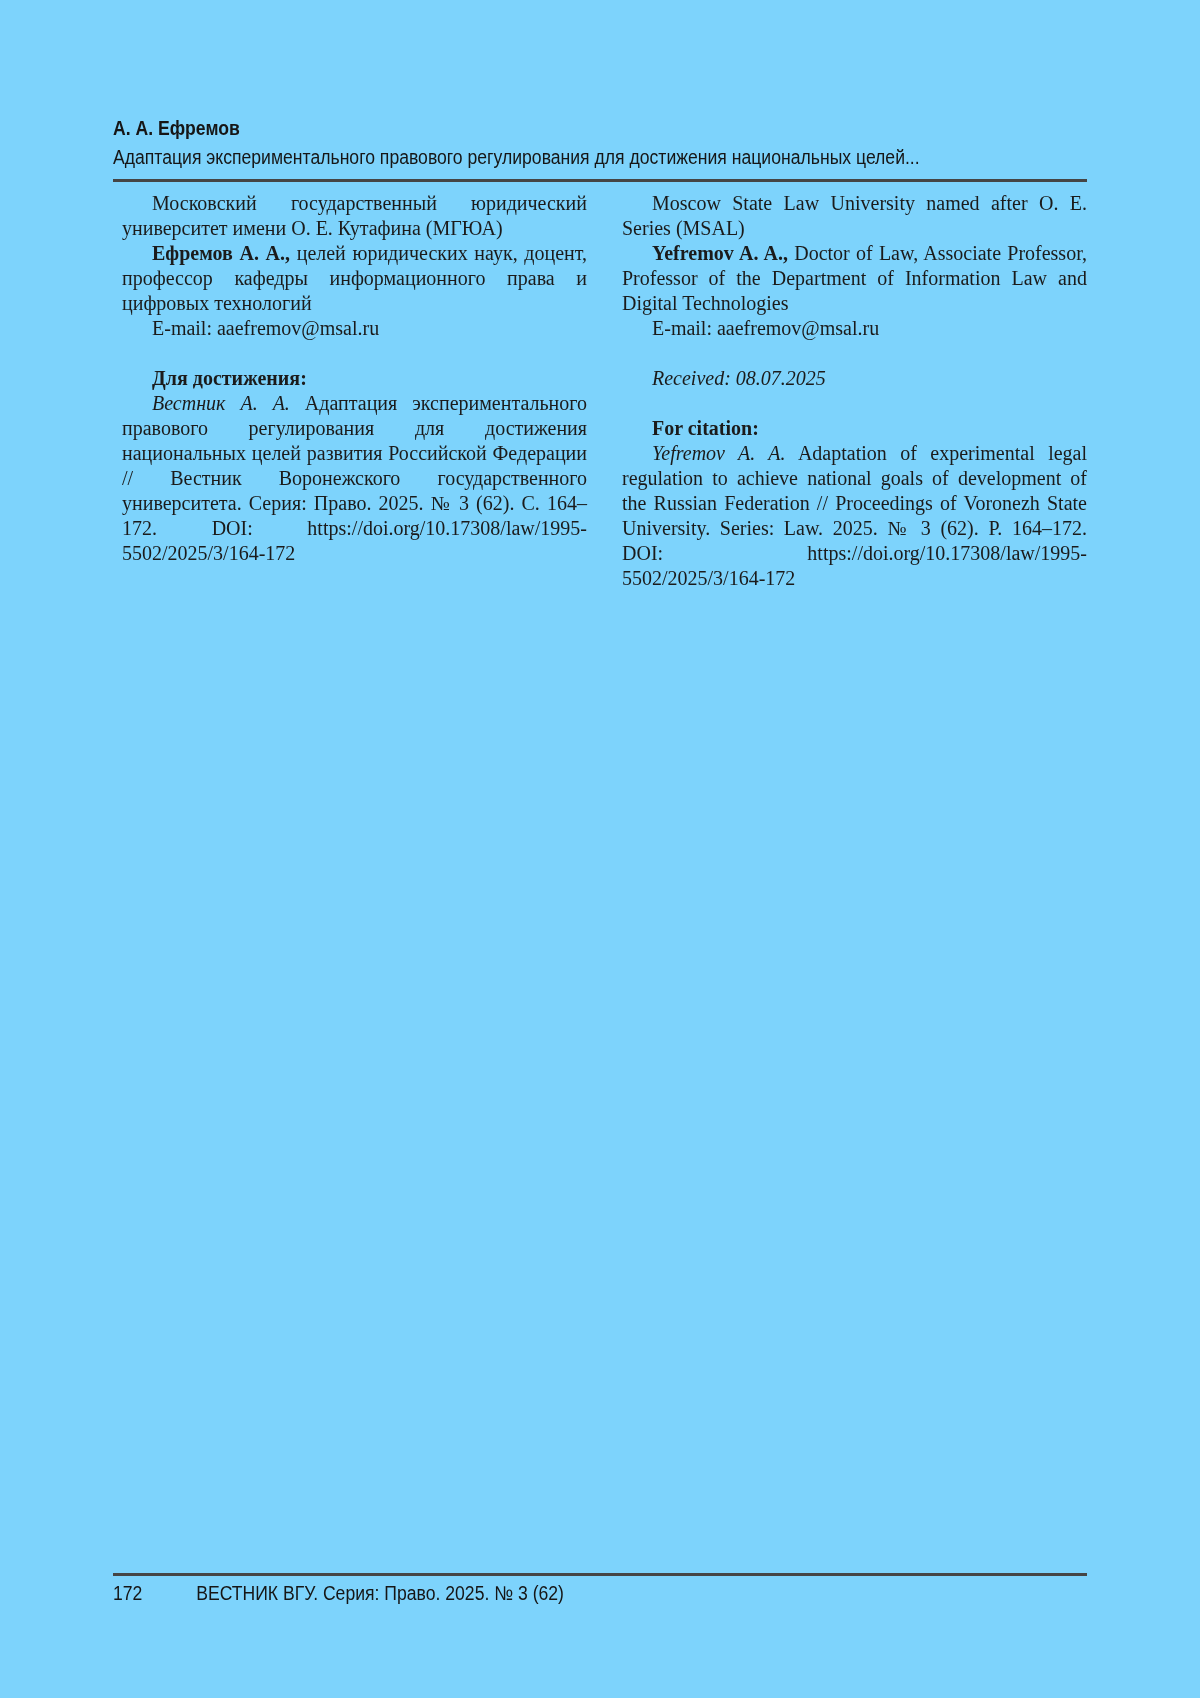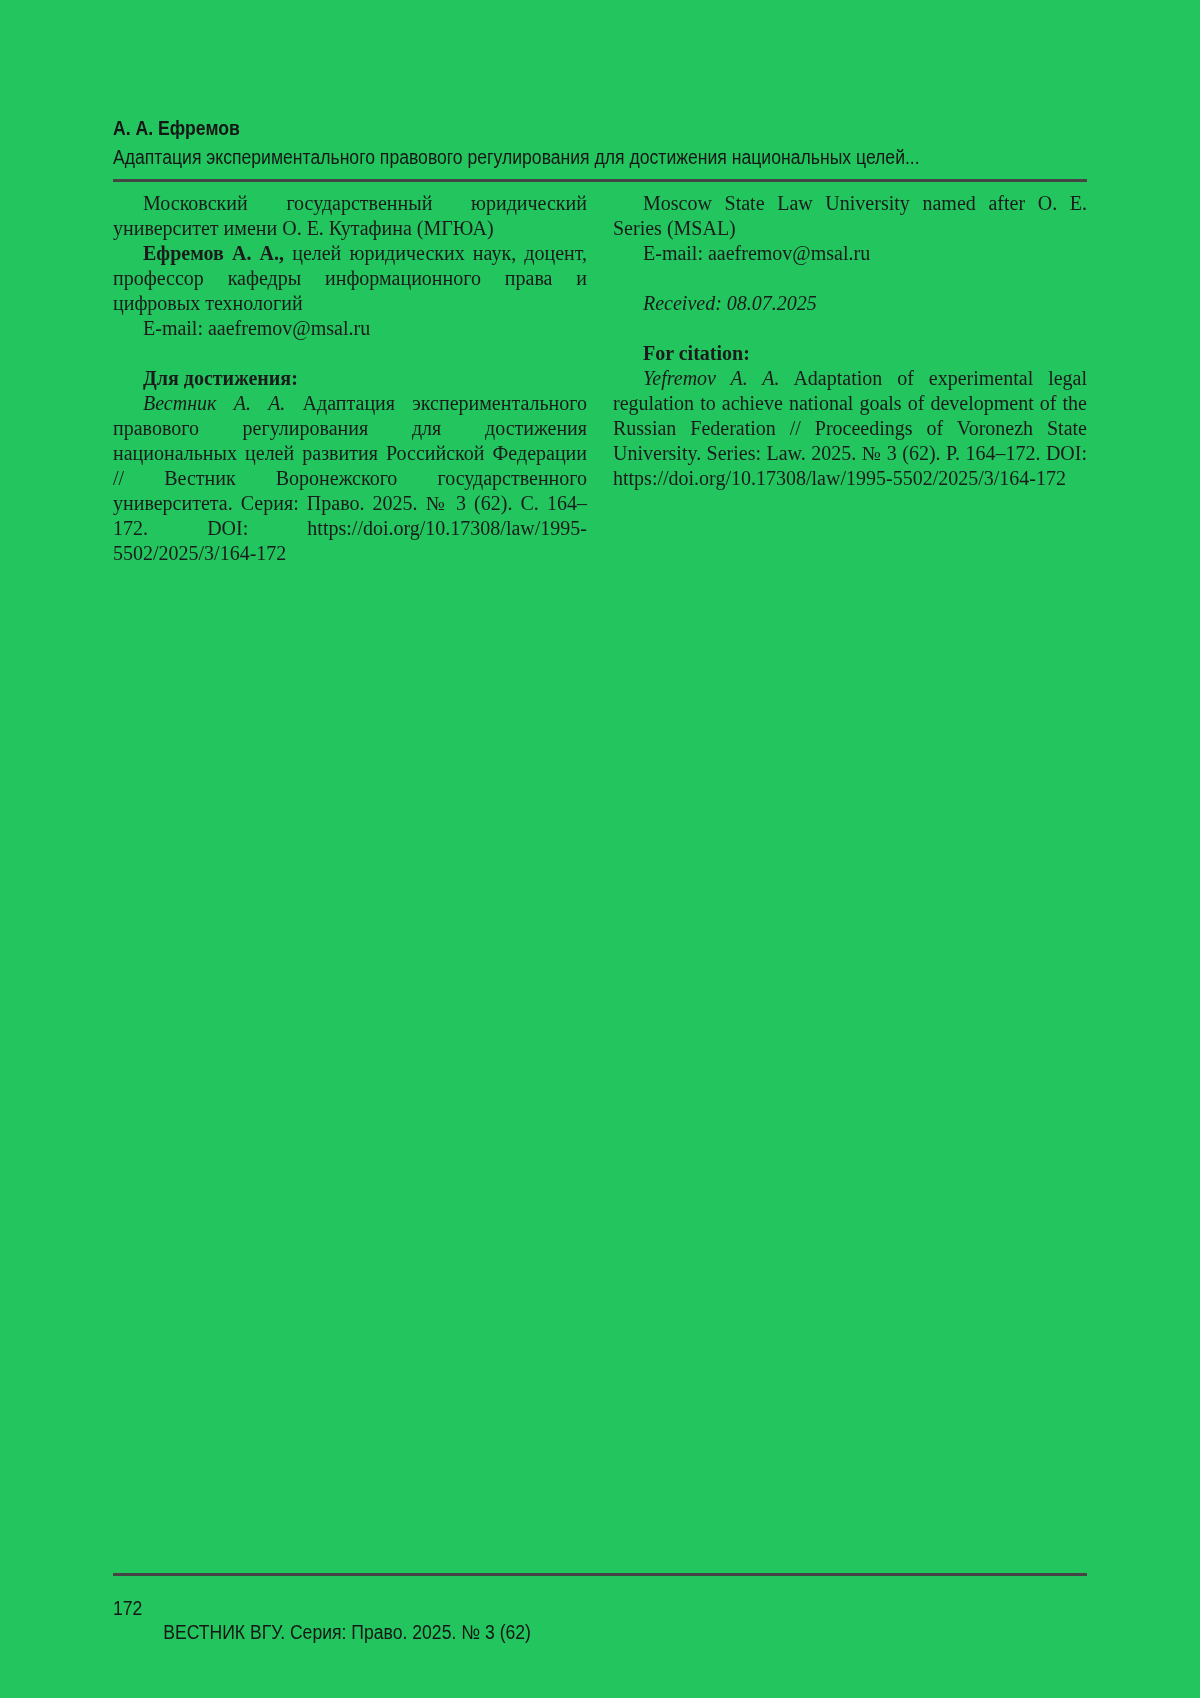--- a/index.html
+++ b/index.html
@@ -4,21 +4,21 @@
 <style>
   html, body {
     margin: 0;
     padding: 0;
     background: #ffffff;
   }
   .page {
     position: relative;
     width: 1200px;
     height: 1698px;
-    background: #22c55e;
+    background: #7dd3fc;
     color: #1b1b1b;
     font-family: "Liberation Serif", "DejaVu Serif", serif;
     overflow: hidden;
   }
   .content {
     position: absolute;
     left: 113px;
     top: 0;
     width: 974px;
   }
@@ -58,20 +58,21 @@
   
   .columns {
     display: flex;
     gap: 26px;
     margin-top: 9px;
   }
   .col {
     width: 474px;
     font-size: 20px;
     line-height: 25px;
+    margin-left: 9px;
   }
   .col p {
     margin: 0;
     text-indent: 30px;
     text-align: justify;
   }
   .col p.gap-before {
     margin-top: 25px;
   }
   .italic { font-style: italic; }
@@ -86,24 +87,23 @@
     color: #161616;
   }
   .footer-rule {
     height: 2.5px;
     background: #454545;
   }
   .footer-row {
     display: flex;
     justify-content: flex-start;
     align-items: baseline;
-    margin-top: 20px;
+    margin-top: 5px;
     font-size: 20px;
     line-height: 24px;
-    flex-direction: column;
   }
 </style>
 </head>
 <body>
 
 <div class="page">
   <div class="content">
 
     <header class="page-header">
       <div class="header-author">
@@ -133,20 +133,23 @@
         <p>
           <span class="italic">Вестник А. А.</span><span> Адаптация экспериментального правового регулирования для достижения национальных целей развития Российской Федерации // Вестник Воронежского государственного университета. Серия: Право. 2025. № 3 (62). С. 164–172. DOI: https://doi.org/10.17308/law/1995-5502/2025/3/164-172</span>
         </p>
       </section>
 
       <section class="col">
         <p>
           <span>Moscow State Law University named after O. E. Series (MSAL)</span>
         </p>
         <p>
+          <span class="bold">Yefremov A. A.,</span><span> Doctor of Law, Associate Professor, Professor of the Department of Information Law and Digital Technologies</span>
+        </p>
+        <p>
           <span>E-mail: aaefremov@msal.ru</span>
         </p>
         <p class="gap-before italic">
           <span>Received: 08.07.2025</span>
         </p>
         <p class="gap-before">
           <span class="bold">For citation:</span>
         </p>
         <p>
           <span class="italic">Yefremov A. A.</span><span> Adaptation of experimental legal regulation to achieve national goals of development of the Russian Federation // Proceedings of Voronezh State University. Series: Law. 2025. № 3 (62). P. 164–172. DOI: https://doi.org/10.17308/law/1995-5502/2025/3/164-172</span>

